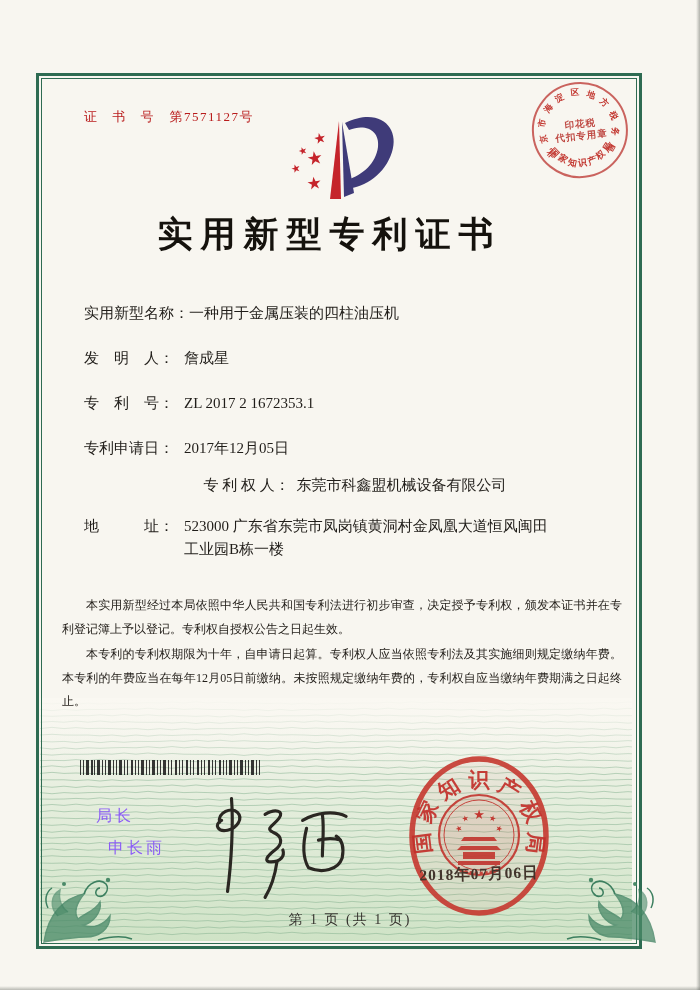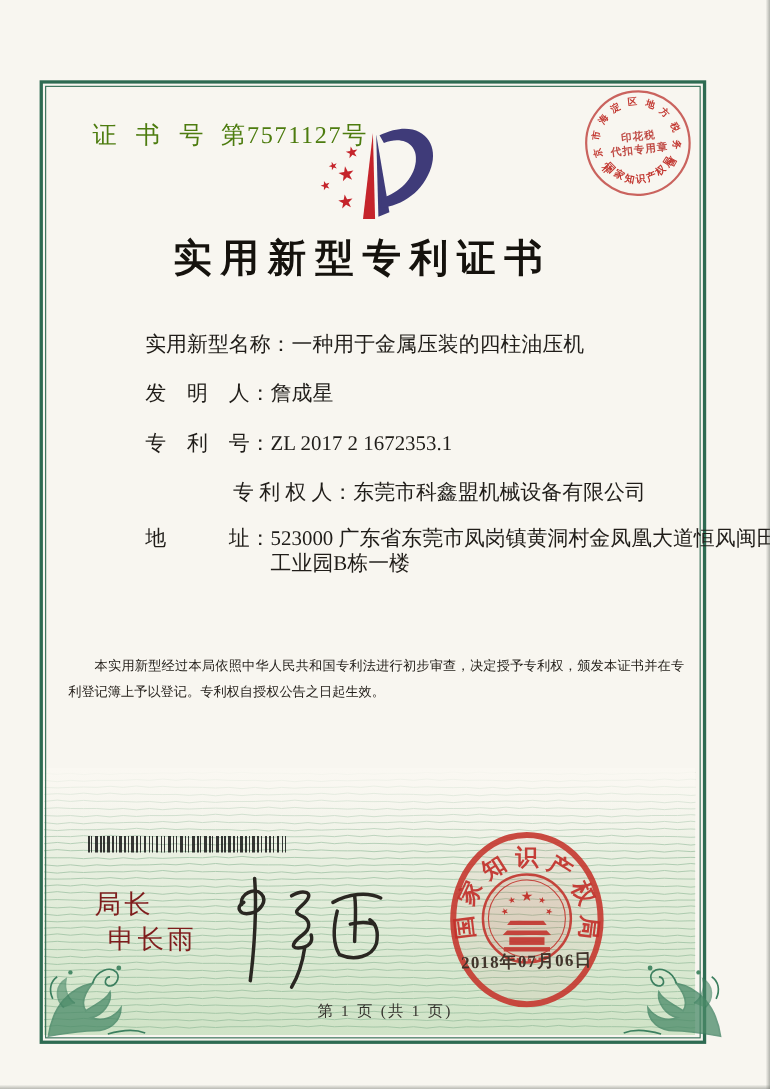--- a/index.html
+++ b/index.html
@@ -3,40 +3,40 @@
 <meta charset="utf-8">
 <style>
   html,body{margin:0;padding:0;}
   body{width:700px;height:990px;background:#e9e7e1;font-family:"Liberation Serif","DejaVu Serif",serif;}
   .scan{position:relative;width:700px;height:990px;background:#f8f6f0;overflow:hidden;}
   .abs{position:absolute;}
   
   .frame{left:36px;top:73px;width:600px;height:870px;border:3px solid #2e6b52;}
   .frame-inner{position:absolute;left:2px;top:2px;right:2px;bottom:2px;border:1px solid #2e6b52;}
   
-  .certno{left:84px;top:108px;font-size:22px;letter-spacing:1.5px;color:#4d7c0f;}
+  .certno{left:84px;top:108px;font-size:13px;letter-spacing:1.5px;color:#b91c1c;}
   .certno .sp{margin-right:10px;letter-spacing:6px;}
   .title{left:0;top:211px;width:659px;text-align:center;font-size:35px;font-weight:700;letter-spacing:8px;color:#15120d;}
   
-  .fields{left:84px;top:302px;width:535px;font-size:19px;color:#201d19;line-height:23px;margin-left:48px;}
+  .fields{left:84px;top:302px;width:535px;font-size:15px;color:#201d19;line-height:23px;}
   .frow{margin-bottom:22px;position:relative;white-space:nowrap;}
   .flabel{display:inline-block;min-width:100px;white-space:pre;}
   .fvalue{white-space:pre-line;display:inline-block;vertical-align:top;}
   .r4{margin-bottom:14px;}
   .r5{margin-bottom:18px;text-align:center;}
   .r6{margin-bottom:6px;}
   .grant{position:absolute;left:312px;top:0;}
   
   .paras{left:62px;top:594px;width:560px;font-size:12px;line-height:23.5px;color:#211d18;text-align:justify;}
   .paras p{margin:0 0 2px 0;text-indent:2em;}
   
   .barcode{left:80px;top:760px;width:180px;height:15px;opacity:.88;
     background:repeating-linear-gradient(90deg,#1c1c1c 0 1.5px,transparent 1.5px 3px,#1c1c1c 3px 4px,transparent 4px 6.5px,#1c1c1c 6.5px 9px,transparent 9px 11px);}
   
-  .director{left:86px;font-size:24px;letter-spacing:3px;color:#7f1d1d;}
+  .director{left:96px;font-size:16px;letter-spacing:3px;color:#8b5cf6;}
   .seal-wrap{left:399px;top:752px;width:160px;height:172px;}
   .seal-date{position:absolute;left:8px;top:112px;width:144px;text-align:center;font-size:15.5px;color:#41342b;letter-spacing:1px;transform:rotate(-1.5deg);font-weight:700;}
   
   .taxseal{left:532px;top:82px;width:98px;height:98px;transform:rotate(-6deg);}
   .taxring{position:absolute;left:0;top:0;width:92px;height:92px;border:2.5px solid rgba(190,62,58,.8);border-radius:50%;}
   .taxc{position:absolute;width:98px;text-align:center;color:#bf4a44;font-weight:700;letter-spacing:1px;}
   .taxc1{top:36px;font-size:9.5px;}
   .taxc2{top:48px;font-size:9.5px;}
   .footer{left:0;top:911px;width:700px;text-align:center;font-size:14px;color:#35332e;letter-spacing:2px;}
   
@@ -176,31 +176,35 @@
   <div class="abs fields">
     <div class="frow">
       <span class="flabel">实用新型名称：</span><span class="fvalue">一种用于金属压装的四柱油压机</span>
     </div>
     <div class="frow">
       <span class="flabel">发　明　人：</span><span class="fvalue">詹成星</span>
     </div>
     <div class="frow">
       <span class="flabel">专　利　号：</span><span class="fvalue">ZL 2017 2 1672353.1</span>
     </div>
+    <div class="frow r4">
+      <span class="flabel">专利申请日：</span><span class="fvalue">2017年12月05日</span>
+    </div>
     <div class="frow r5">
       <span class="flabel">专 利 权 人：</span><span class="fvalue">东莞市科鑫盟机械设备有限公司</span>
     </div>
     <div class="frow r6">
       <span class="flabel">地　　　址：</span><span class="fvalue">523000 广东省东莞市凤岗镇黄洞村金凤凰大道恒风闽田
 工业园B栋一楼</span>
     </div>
   </div>
 
   <div class="abs paras">
     <p>本实用新型经过本局依照中华人民共和国专利法进行初步审查，决定授予专利权，颁发本证书并在专利登记簿上予以登记。专利权自授权公告之日起生效。</p>
+    <p>本专利的专利权期限为十年，自申请日起算。专利权人应当依照专利法及其实施细则规定缴纳年费。本专利的年费应当在每年12月05日前缴纳。未按照规定缴纳年费的，专利权自应当缴纳年费期满之日起终止。</p>
   </div>
 
   <div class="abs barcode"></div>
 
   <div class="abs director" style="top:806px;">局长</div>
   <div class="abs director" style="top:838px;margin-left:12px;">申长雨</div>
 
   <svg class="abs" style="left:188px;top:792px;" width="168" height="115" viewBox="0 0 170 115">
     <g stroke="#2a2722" stroke-width="3.2" fill="none" stroke-linecap="round">
       <path d="M32,30 C30,20 44,14 50,20 C56,26 50,36 40,38 C30,40 26,32 34,28"></path>

